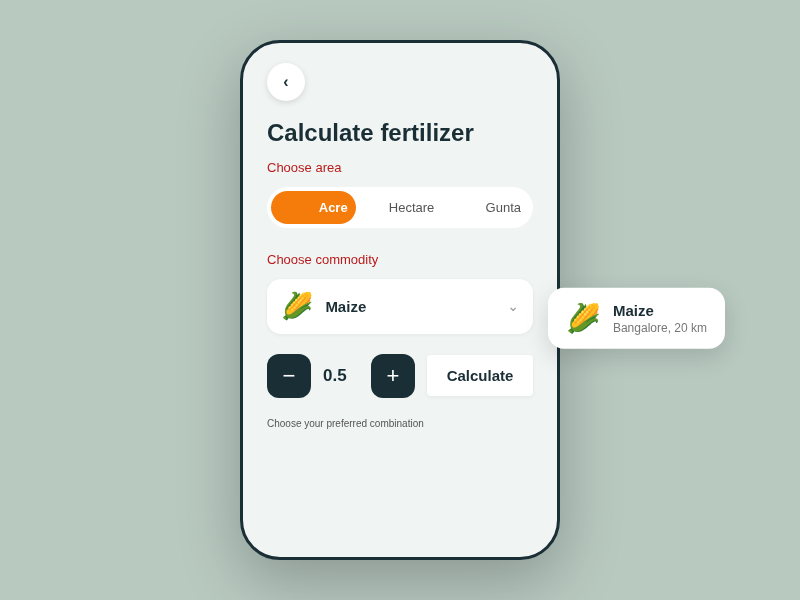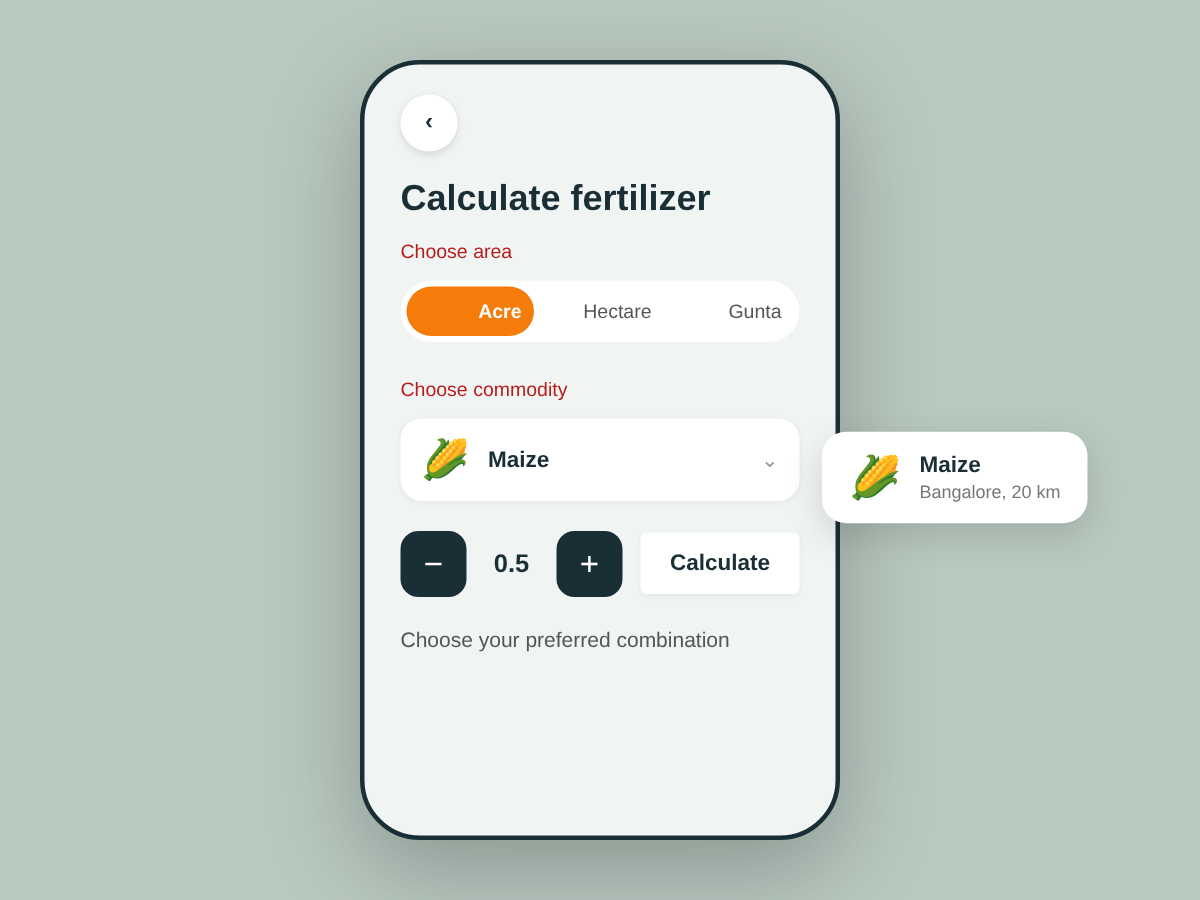--- a/index.html
+++ b/index.html
@@ -150,38 +150,38 @@
       font-size: 22px;
       font-weight: 400;
       line-height: 1;
     }
 
     .qty-value {
       font-size: 17px;
       font-weight: 600;
       color: #1a2e35;
       min-width: 36px;
-      text-align: center;
+      text-align: left;
     }
 
     .calculate-btn {
       flex: 1;
       background: #fff;
       border: none;
       border-radius: 4px;
       padding: 12px 16px;
       font-size: 15px;
       font-weight: 600;
       color: #1a2e35;
       cursor: pointer;
       box-shadow: 0 1px 4px rgba(0,0,0,0.06);
     }
 
     .choose-combination {
-      font-size: 14px;
+      font-size: 10px;
       color: #555;
       font-weight: 400;
     }
 
     
     .tooltip-card {
       position: absolute;
       right: -165px;
       top: 50%;
       transform: translateY(-20%);

